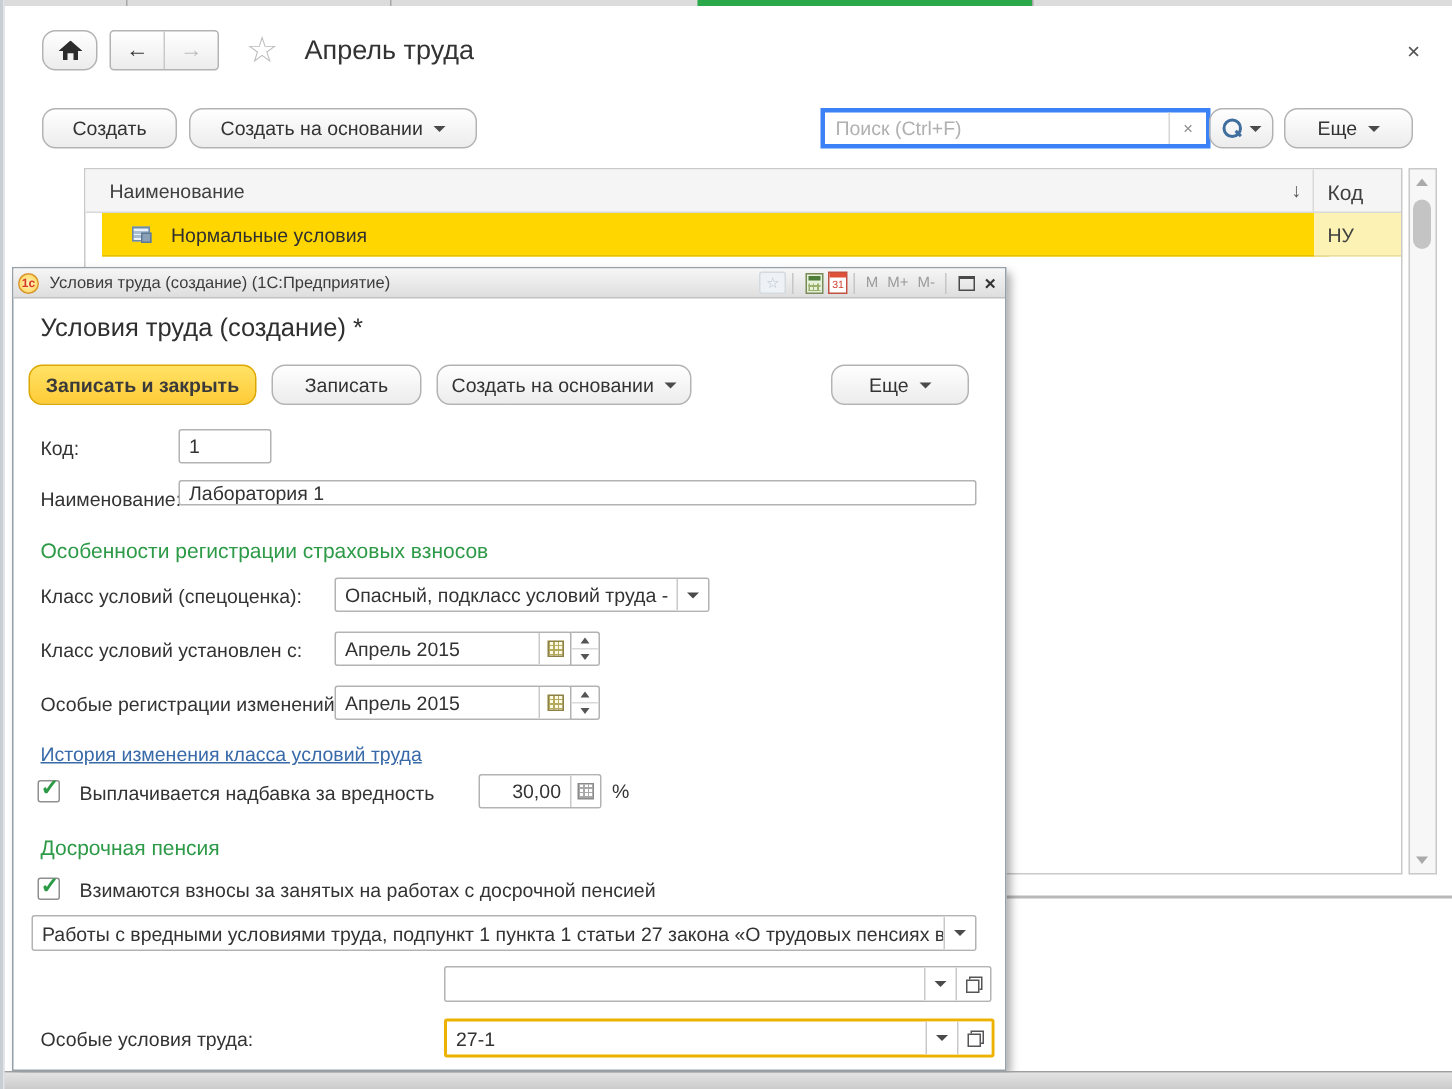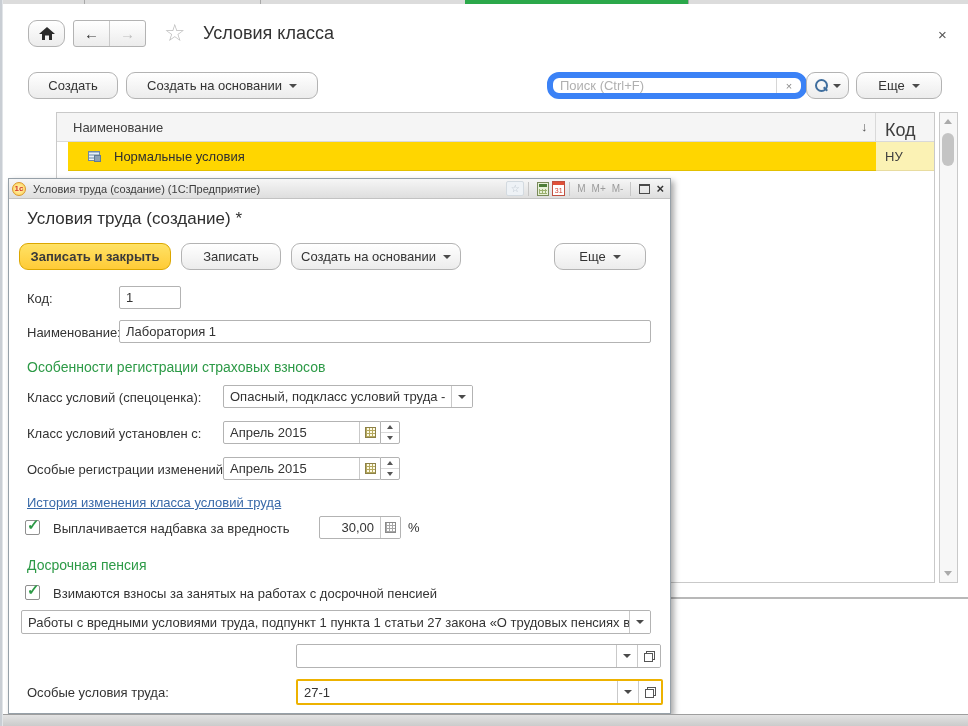--- a/index.html
+++ b/index.html
@@ -33,35 +33,35 @@
   .nav-group { position:absolute; left:73px; top:20px; width:73px; height:27px; border:1px solid #b3b3b3;
                border-radius:3px; background:linear-gradient(#ffffff,#ececec); display:flex; }
   .nav-half { flex:1; display:flex; align-items:center; justify-content:center; font-size:15px; font-weight:bold; }
   .nav-back { color:#333; border-right:1px solid #c9c9c9; }
   .nav-fwd { color:#bdbdbd; }
   .fav-star { position:absolute; left:164px; top:19px; font-size:24px; color:#bcbcbc; }
   .page-title { position:absolute; left:203px; top:23px; font-size:18px; color:#333; }
   .main-close { position:absolute; left:938px; top:26px; font-size:15px; color:#555; cursor:pointer; }
 
   
-  .search-box { position:absolute; left:547px; top:72px; width:260px; height:27px; border:6px solid #3b82f6; border-radius:12px; background:#fff; display:flex; }
+  .search-box { position:absolute; left:547px; top:72px; width:260px; height:27px; border:3px solid #3b82f6; border-radius:0; background:#fff; display:flex; }
   .search-box input { flex:1; border:0; outline:none; padding:0 7px; font-size:13px; font-family:"Liberation Sans",sans-serif; color:#333; background:transparent; }
   .search-box input::placeholder { color:#b0b0b0; }
   .search-clear { width:25px; border-left:1px solid #d6d6d6; display:flex; align-items:center; justify-content:center; font-size:11px; color:#8a8a8a; }
   .mag { position:relative; width:13px; height:13px; }
   .mag::before { content:""; position:absolute; left:0; top:0; width:9px; height:9px; border:2px solid #3f6e9e; border-radius:50%; }
   .mag::after { content:""; position:absolute; left:8px; top:9px; width:5px; height:2px; background:#3f6e9e; transform:rotate(45deg); }
 
   
   .list-panel { position:absolute; left:56px; top:112px; width:879px; height:471px; background:#fff; border:1px solid #c9c9c9; }
   .list-header { position:absolute; left:0; top:0; width:877px; height:29px; background:#f5f5f5; border-bottom:1px solid #d9d9d9; }
   .col-name-label { position:absolute; left:16px; top:7px; font-size:13px; color:#3f3f3f; }
   .sort-arrow { position:absolute; left:804px; top:6px; font-size:13px; color:#555; }
   .col-div { position:absolute; left:818px; top:0; width:1px; height:29px; background:#d9d9d9; }
-  .col-code-label { position:absolute; left:828px; top:7px; font-size:18px; color:#3f3f3f; }
+  .col-code-label { position:absolute; left:828px; top:7px; font-size:14px; color:#3f3f3f; }
   .list-row { position:absolute; left:0; top:29px; width:877px; height:29px; }
   .cell-name { position:absolute; left:0; top:0; width:818px; height:29px; background:#ffd600; border-bottom:1px solid #e3c000;margin-left:11px; }
   .cell-code { position:absolute; left:819px; top:0; width:58px; height:29px; background:#fbf2b4; border-bottom:1px solid #e8dca0; font-size:13px; color:#3f3f3f; display:flex; align-items:center; padding-left:9px; }
   .row-name-text { position:absolute; left:46px; top:7px; font-size:13px; color:#2f2f2f; }
   .cat-icon { position:absolute; left:20px; top:9px; width:12px; height:10px; background:#a9bdd1; border:1px solid #6e89a3;
               background-image:repeating-linear-gradient(0deg,#e9f0f7 0 1px,transparent 1px 3px); }
   .cat-icon::after { content:""; position:absolute; right:-2px; bottom:-2px; width:5px; height:5px; background:#8aa0b6; border:1px solid #5f7purple; border:1px solid #5f7a94; }
 
   
   .vscroll { position:absolute; left:939px; top:112px; width:19px; height:471px; background:#f7f7f7; border:1px solid #c9c9c9; }
@@ -133,21 +133,21 @@
   </div>
   <div class="nav-group">
     <div class="nav-half nav-back">
       <span>←</span>
     </div>
     <div class="nav-half nav-fwd">
       <span>→</span>
     </div>
   </div>
   <div class="fav-star">☆</div>
-  <div class="page-title">Условия класса</div>
+  <div class="page-title">Апрель труда</div>
   <div class="main-close">×</div>
 
   <div class="btn" style="left:28px;top:72px;width:90px;height:27px;">
     <span>Создать</span>
   </div>
   <div class="btn" style="left:126px;top:72px;width:192px;height:27px;">
     <span>Создать на основании</span>
     <span class="caret"></span>
   </div>
   <div class="search-box">
@@ -221,21 +221,21 @@
     <div class="btn" style="left:545px;top:64px;width:92px;height:27px;">
       <span>Еще</span>
       <span class="caret"></span>
     </div>
 
     <div class="label" style="left:18px;top:112px;">Код:</div>
     <div class="input" style="left:110px;top:107px;width:62px;height:23px;">
       <span class="txt">1</span>
     </div>
     <div class="label" style="left:18px;top:146px;">Наименование:</div>
-    <div class="input" style="left:110px;top:141px;width:532px;height:23px;">
+    <div class="input" style="left:110px;top:141px;width:532px;height:17px;">
       <span class="txt">Лаборатория 1</span>
     </div>
 
     <div class="section-title" style="left:18px;top:180px;">Особенности регистрации страховых взносов</div>
 
     <div class="label" style="left:18px;top:211px;">Класс условий (спецоценка):</div>
     <div class="input" style="left:214px;top:206px;width:250px;height:23px;justify-content:space-between;">
       <span class="txt">Опасный, подкласс условий труда -</span>
       <span class="ibtn">
           <span class="caret"></span>

